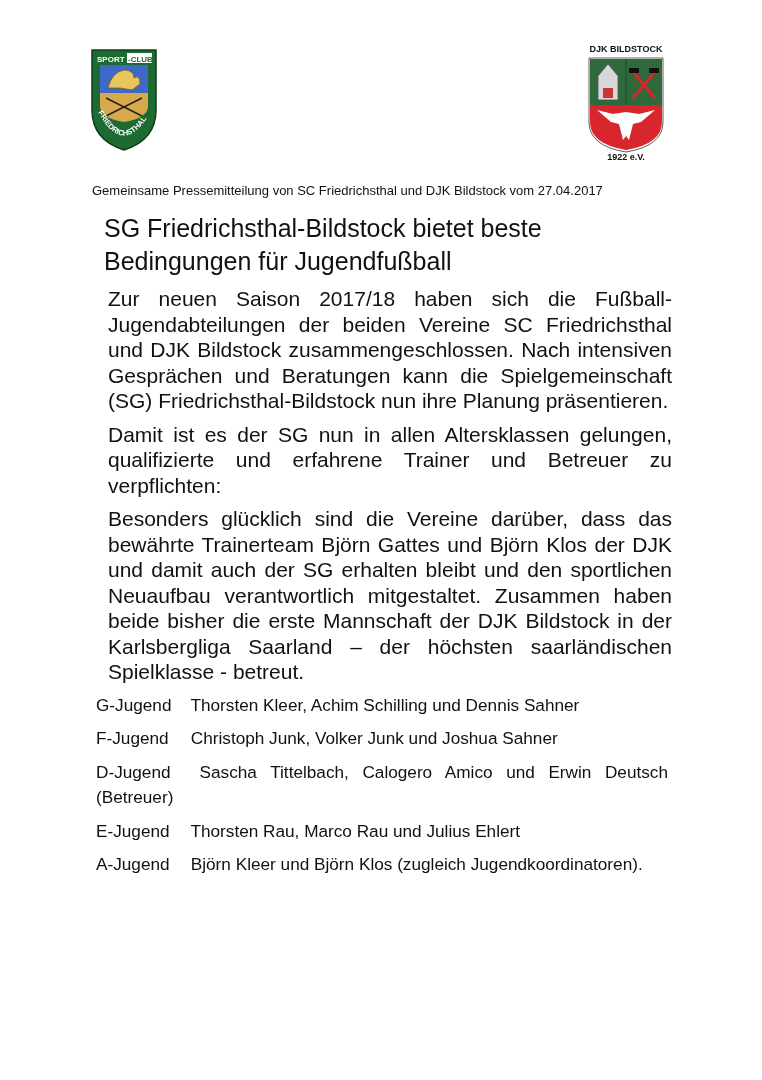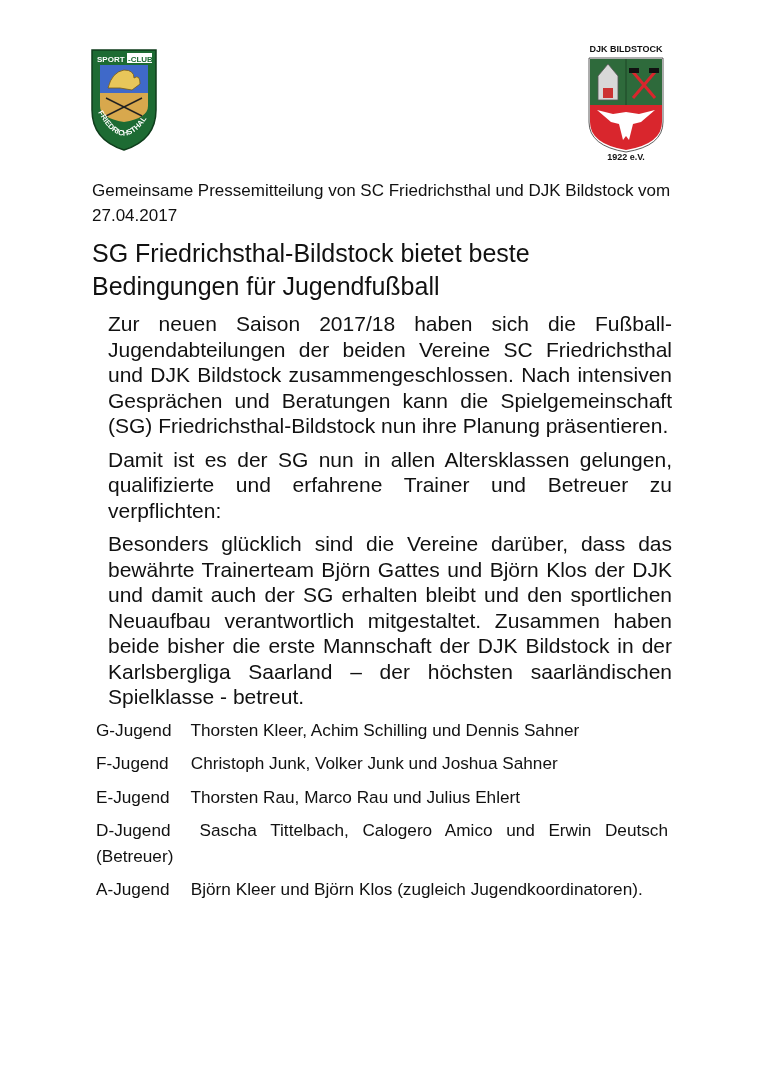--- a/index.html
+++ b/index.html
@@ -1,22 +1,22 @@
 <!DOCTYPE html>
 <html><head>
 <meta charset="utf-8">
 <style>
   html, body { margin: 0; padding: 0; background: #ffffff; }
   body { width: 762px; height: 1080px; position: relative; overflow: hidden;
          font-family: "Liberation Sans", sans-serif; color: #111; }
   .logo-left { position: absolute; left: 90px; top: 48px; width: 68px; height: 104px; }
   .logo-right { position: absolute; left: 583px; top: 42px; width: 86px; height: 120px; }
   .content { position: absolute; left: 92px; top: 178px; width: 580px; }
-  .subtitle { font-size: 17px; line-height: 25px; margin: 0 0 9px 0; }
-  .headline { font-size: 25px; line-height: 33px; margin: 0 0 8px 0; font-weight: normal; }
+  .subtitle { font-size: 13px; line-height: 25px; margin: 0 0 9px 0; }
+  .headline { font-size: 25px; line-height: 33px; margin: 0 0 8px 12px; font-weight: normal; }
   .para { font-size: 21px; line-height: 25.5px; text-align: justify; margin: 0 0 8px 16px; }
   .list { margin: 4px; padding: 0; list-style: none; }
   .list li { font-size: 17.2px; line-height: 25.5px; text-align: justify; margin: 0 0 8px 0; }
   .list .team { display: inline-block; min-width: 90px; }
 </style>
 </head>
 <body>
 
 <svg class="logo-left" viewBox="0 0 68 104">
   <path d="M2 2 H66 V62 Q66 92 34 102 Q2 92 2 62 Z" fill="#1d6b33" stroke="#0f3d1c" stroke-width="1.5"></path>
@@ -54,17 +54,17 @@
 
 <div class="content">
   <p class="subtitle">Gemeinsame Pressemitteilung von SC Friedrichsthal und DJK Bildstock vom 27.04.2017</p>
   <h1 class="headline">SG Friedrichsthal-Bildstock bietet beste Bedingungen für Jugendfußball</h1>
   <p class="para">Zur neuen Saison 2017/18 haben sich die Fußball-Jugendabteilungen der beiden Vereine SC Friedrichsthal und DJK Bildstock zusammengeschlossen. Nach intensiven Gesprächen und Beratungen kann die Spielgemeinschaft (SG) Friedrichsthal-Bildstock nun ihre Planung präsentieren.</p>
   <p class="para">Damit ist es der SG nun in allen Altersklassen gelungen, qualifizierte und erfahrene Trainer und Betreuer zu verpflichten:</p>
   <p class="para">Besonders glücklich sind die Vereine darüber, dass das bewährte Trainerteam Björn Gattes und Björn Klos der DJK und damit auch der SG erhalten bleibt und den sportlichen Neuaufbau verantwortlich mitgestaltet. Zusammen haben beide bisher die erste Mannschaft der DJK Bildstock in der Karlsbergliga Saarland – der höchsten saarländischen Spielklasse - betreut.</p>
   <ul class="list">
     <li><span class="team">G-Jugend</span> <span>Thorsten Kleer, Achim Schilling und Dennis Sahner</span></li>
     <li><span class="team">F-Jugend</span> <span>Christoph Junk, Volker Junk und Joshua Sahner</span></li>
+    <li><span class="team">D-Jugend</span> <span>Sascha Tittelbach, Calogero Amico und Erwin Deutsch (Betreuer)</span></li>
     <li><span class="team">E-Jugend</span> <span>Thorsten Rau, Marco Rau und Julius Ehlert</span></li>
-    <li><span class="team">D-Jugend</span> <span>Sascha Tittelbach, Calogero Amico und Erwin Deutsch (Betreuer)</span></li>
     <li><span class="team">A-Jugend</span> <span>Björn Kleer und Björn Klos (zugleich Jugendkoordinatoren).</span></li>
   </ul>
 </div>
 
 </body></html>

